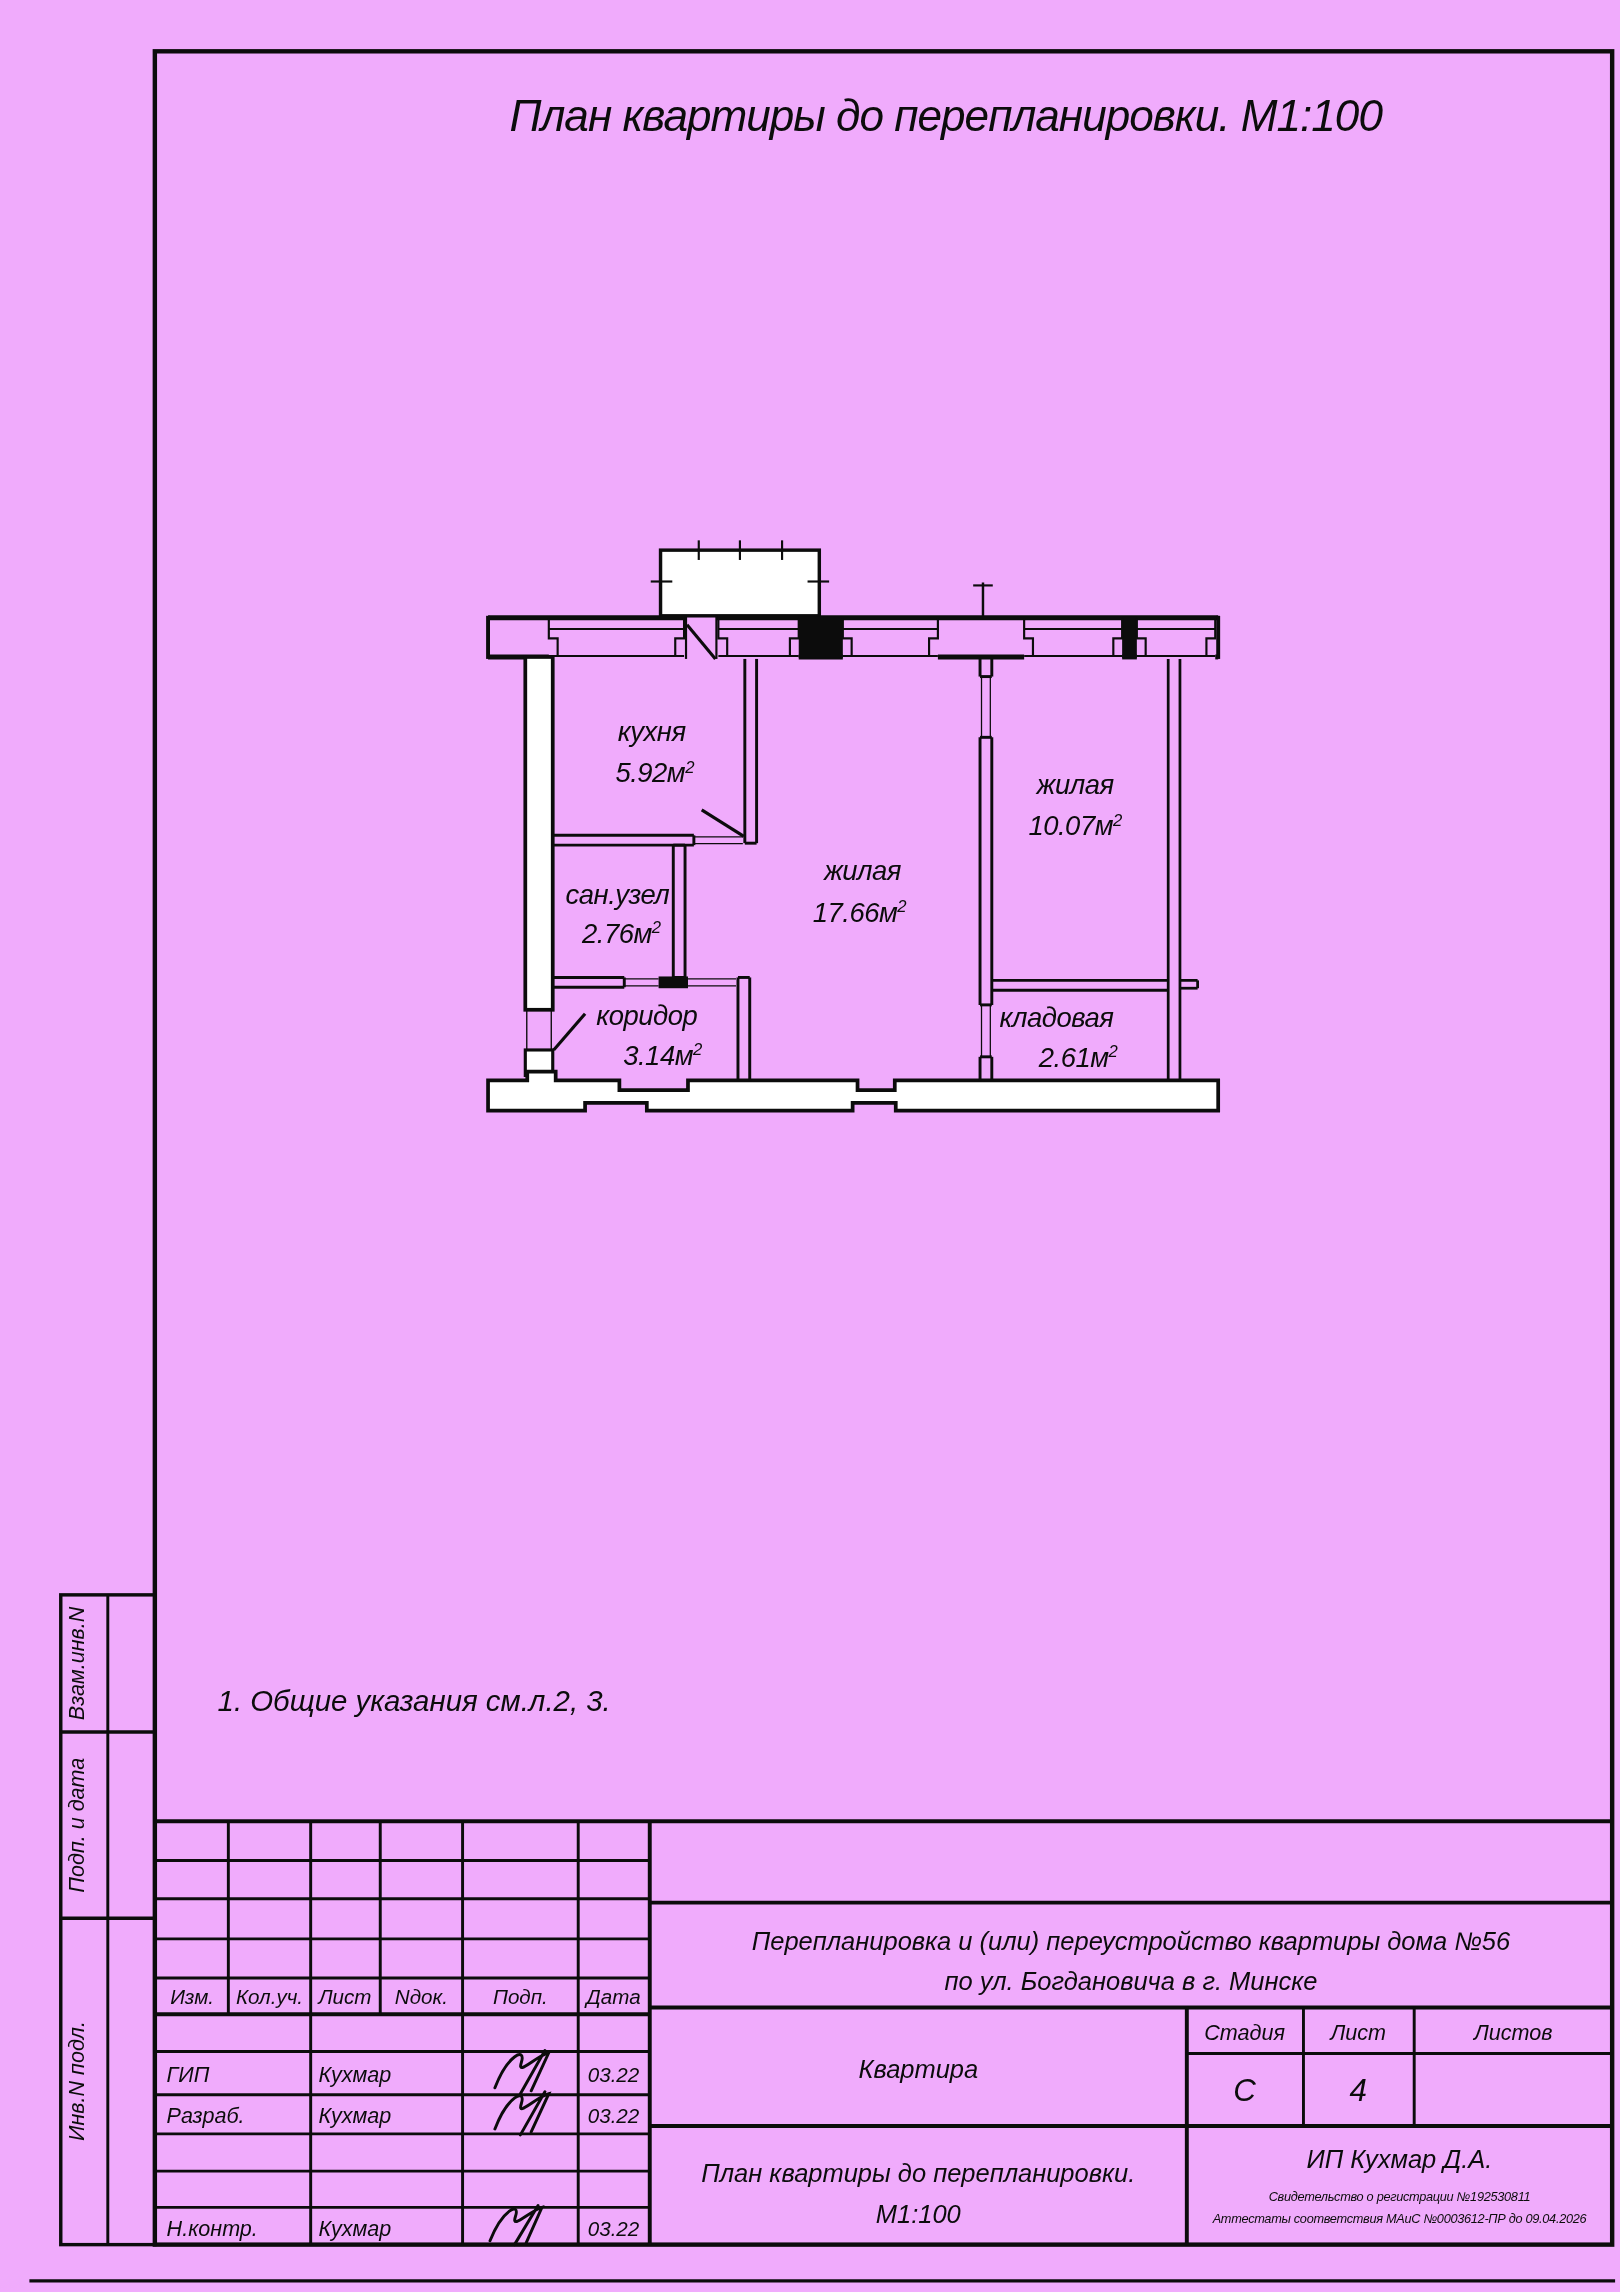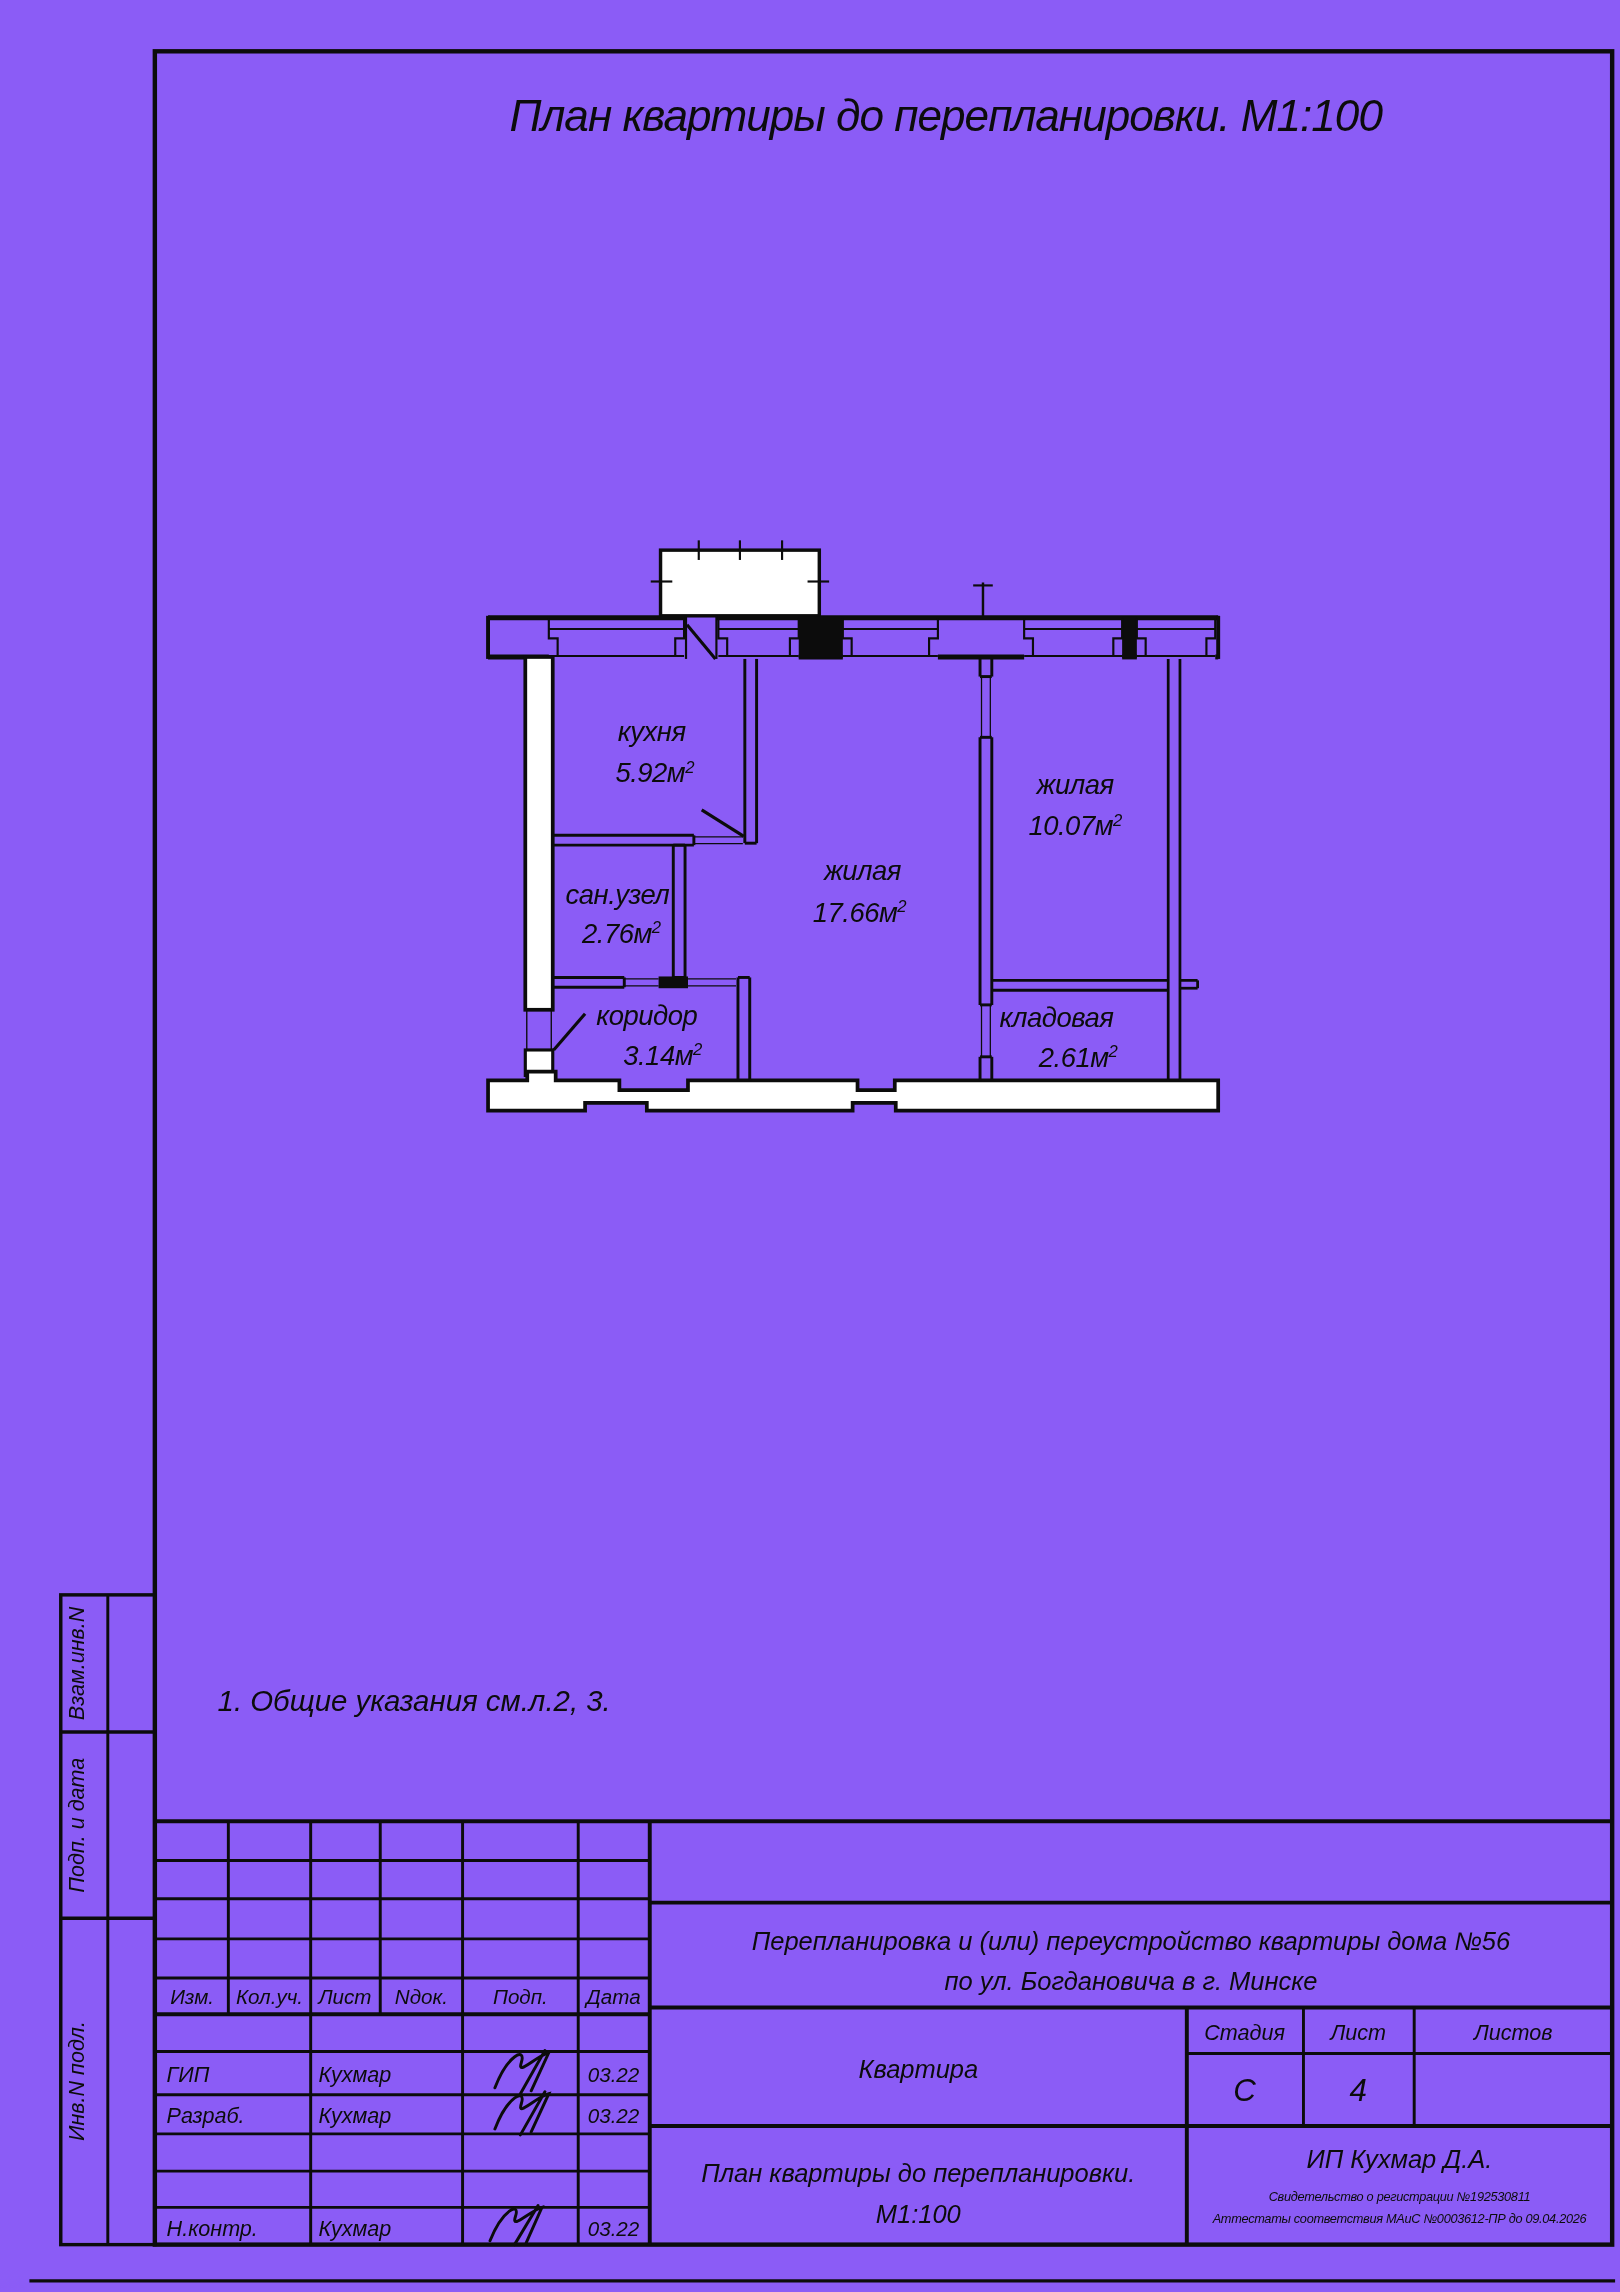--- a/index.html
+++ b/index.html
@@ -1,16 +1,16 @@
 <!DOCTYPE html>
 <html><head>
 <meta charset="utf-8">
 <style>
   html,body{margin:0;padding:0;background:#888;}
-  #sheet{position:relative;width:1620px;height:2293px;background:#8b5cf6;overflow:hidden;}
+  #sheet{position:relative;width:1620px;height:2293px;background:#f0abfc;overflow:hidden;}
   svg{position:absolute;left:0;top:0;}
   text{fill:#0c0c0c;font-family:"Liberation Sans",sans-serif;font-style:italic;}
   .t-title{font-size:45px;letter-spacing:-1px;}
   .t-note{font-size:30px;}
   .t-room{font-size:28px;letter-spacing:-0.5px;}
   .t-sup{font-size:17px;}
   .tb-h{font-size:21px;}
   .tb-m{font-size:22px;}
   .tb-b{font-size:26px;}
   .tb-v{font-size:32px;}

